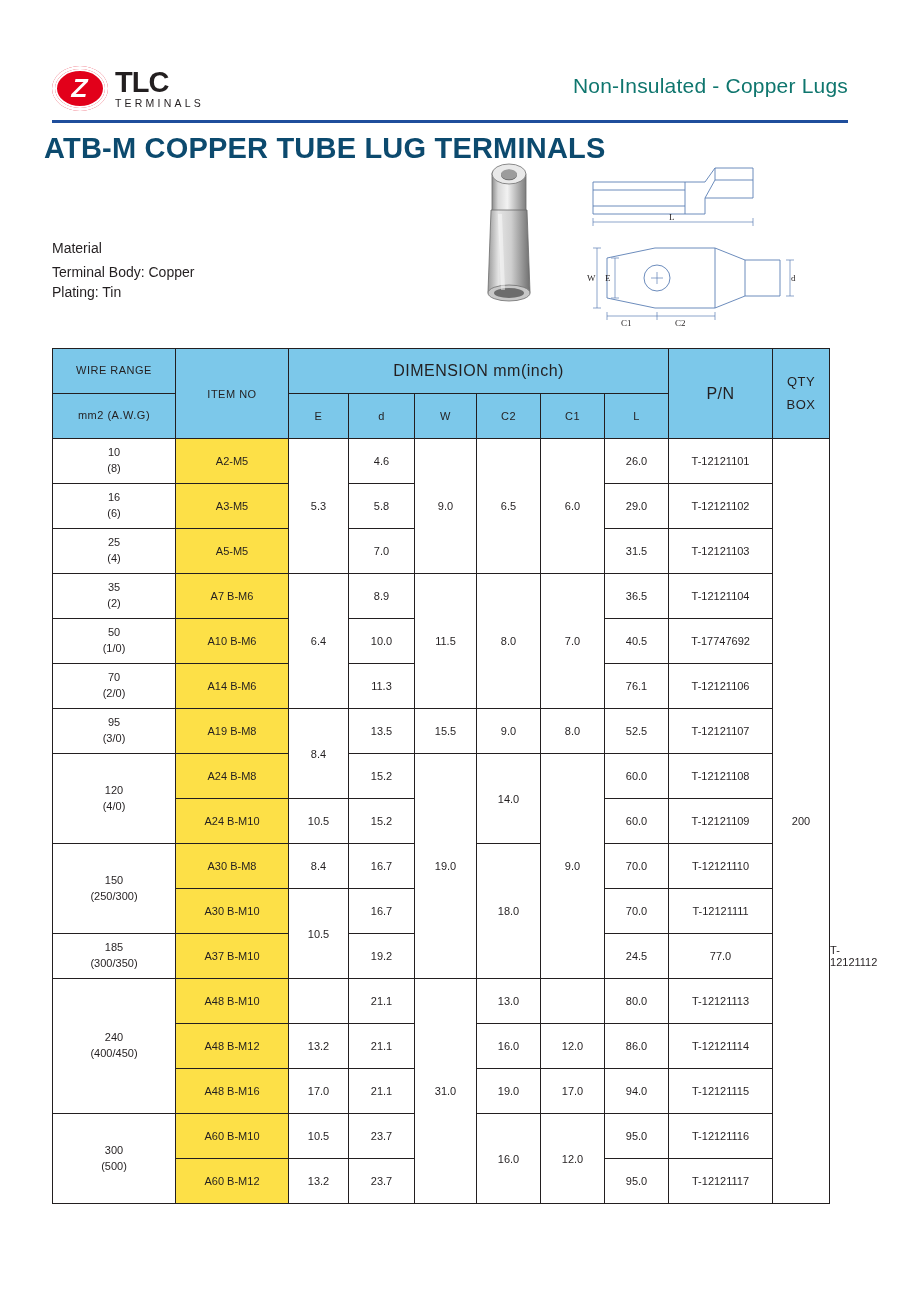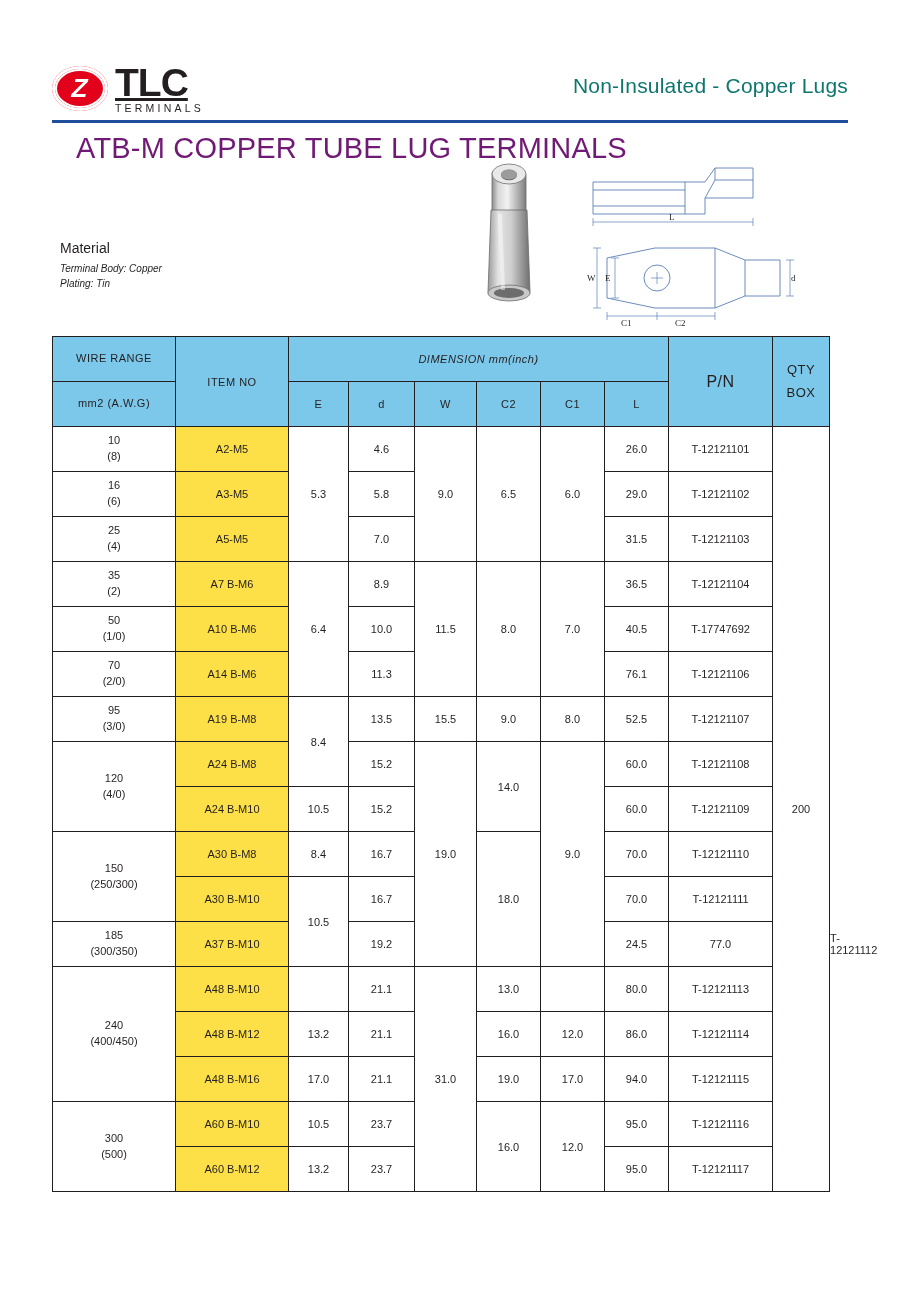--- a/index.html
+++ b/index.html
@@ -61,26 +61,25 @@
     position: absolute;
     left: 3px; top: 3px; right: 3px; bottom: 3px;
     border-radius: 50%;
     border: 2px solid #ffffff;
   }
   .logo-text {
     margin-left: 7px;
     line-height: 1;
   }
   .logo-text .tlc {
-    font-size: 39px;
+    font-size: 29px;
     font-weight: bold;
     letter-spacing: -1px;
     color: #231f20;
     display: block;
-    text-decoration: underline;
   }
   .logo-text .terminals {
     font-size: 10.5px;
     letter-spacing: 3.2px;
     color: #231f20;
     display: block;
     margin-top: 1px;
     text-align: right;
   }
   .header-title {
@@ -100,43 +99,41 @@
     height: 3px;
     background: #1f4e9c;
   }
 
   
   .doc-title {
     position: absolute;
     left: 44px;
     top: 132px;
     font-size: 29px;
-    font-weight: normal;
-    color: #701a75;
+    font-weight: bold;
+    color: #0c4a6e;
     letter-spacing: 0.2px;
-    margin-left: 32px;
   }
 
   
   .material {
     position: absolute;
-    left: 60px;
+    left: 52px;
     top: 240px;
     width: 240px;
   }
   .material .m-title {
     font-size: 14px;
     color: #231f20;
     margin-bottom: 6px;
   }
   .material .m-line {
-    font-size: 10px;
+    font-size: 14px;
     color: #231f20;
     line-height: 1.45;
-    font-style: italic;
   }
 
   
   .photo {
     position: absolute;
     left: 470px;
     top: 160px;
     width: 90px;
     height: 165px;
   }
@@ -154,21 +151,21 @@
     left: 585px;
     top: 238px;
     width: 215px;
     height: 90px;
   }
 
   
   .table-wrap {
     position: absolute;
     left: 52px;
-    top: 336px;
+    top: 348px;
     width: 777px;
   }
   table.spec {
     border-collapse: collapse;
     table-layout: fixed;
     width: 777px;
     font-size: 11px;
   }
   table.spec th, table.spec td {
     border: 1px solid #231f20;
@@ -177,21 +174,21 @@
     padding: 0;
     color: #231f20;
   }
   table.spec thead th {
     background: #7cc8ea;
     font-weight: normal;
     letter-spacing: 0.5px;
   }
   th.h-wire { font-size: 11px; line-height: 1.6; }
   th.h-item { font-size: 11px; }
-  th.h-dim  { font-size: 11px; font-style: italic; }
+  th.h-dim  { font-size: 16px; }
   th.h-pn   { font-size: 16px; }
   th.h-qty  { font-size: 13px; line-height: 1.7; margin-top: 24px; }
   th.h-sub  { font-size: 11px; }
 
   td.wire { height: 44px; line-height: 1.45; }
   td.item { background: #fde047; height: 44px; }
   td.val  { height: 44px; }
   td.pn   { height: 44px; }
   td.qty  { height: 44px; }
 </style>

